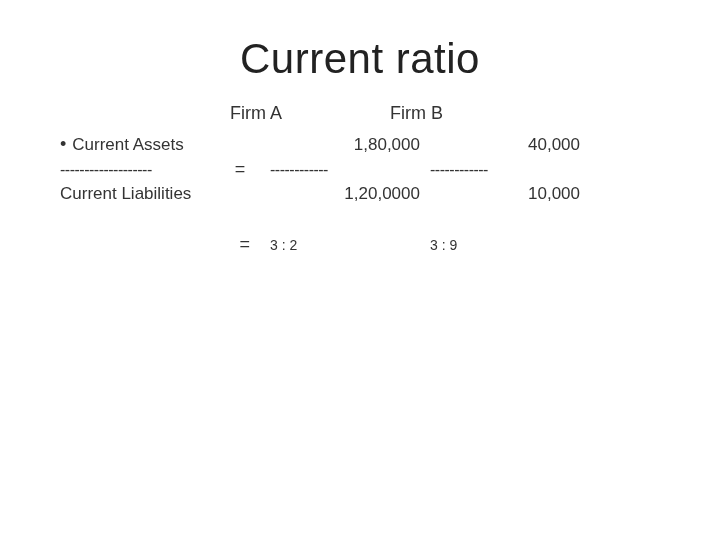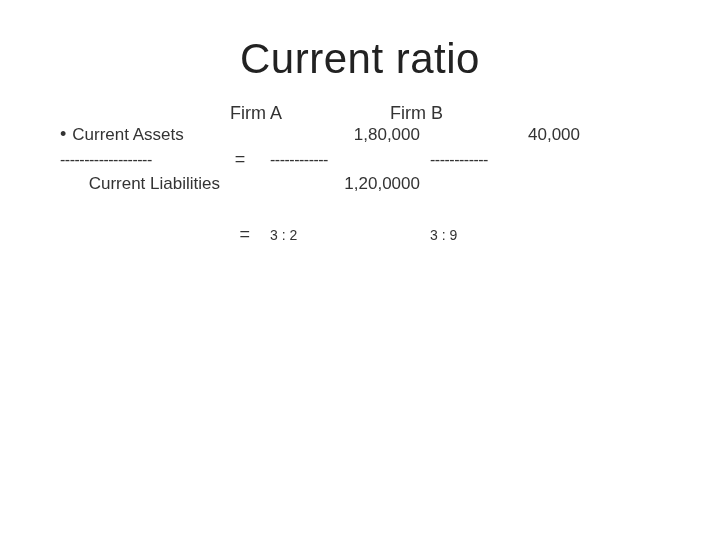--- a/index.html
+++ b/index.html
@@ -31,21 +31,21 @@
 
     .content-area {
       width: 600px;
       display: flex;
       flex-direction: column;
     }
 
     .header-row {
       display: flex;
       flex-direction: row;
-      margin-bottom: 0;
+      margin-bottom: 10px;
       margin-left: 160px;
     }
 
     .col-header {
       width: 160px;
       text-align: left;
       font-size: 18px;
       color: #333;
       padding-left: 10px;
     }
@@ -111,21 +111,20 @@
       display: flex;
       flex-direction: row;
       align-items: center;
       margin-bottom: 20px;
     }
 
     .liabilities-label {
       width: 160px;
       font-size: 17px;
       color: #333;
-      text-align: right;
     }
 
     .result-row {
       display: flex;
       flex-direction: row;
       align-items: center;
       margin-top: 10px;
     }
 
     .result-equals {
@@ -170,20 +169,21 @@
     <div class="divider-label">-------------------</div>
     <div class="equals-col">=</div>
     <div class="divider-cell">------------</div>
     <div class="divider-cell">------------</div>
   </div>
 
   <div class="liabilities-row">
     <div class="liabilities-label">Current Liabilities</div>
     <div class="equals-col"></div>
     <div class="data-cell">1,20,0000</div>
+    <div class="data-cell">10,000</div>
   </div>
 
   <div class="result-row">
     <div class="result-equals">=</div>
     <div class="result-cell">3 : 2</div>
     <div class="result-cell">3 : 9</div>
   </div>
 
 </div>
 

